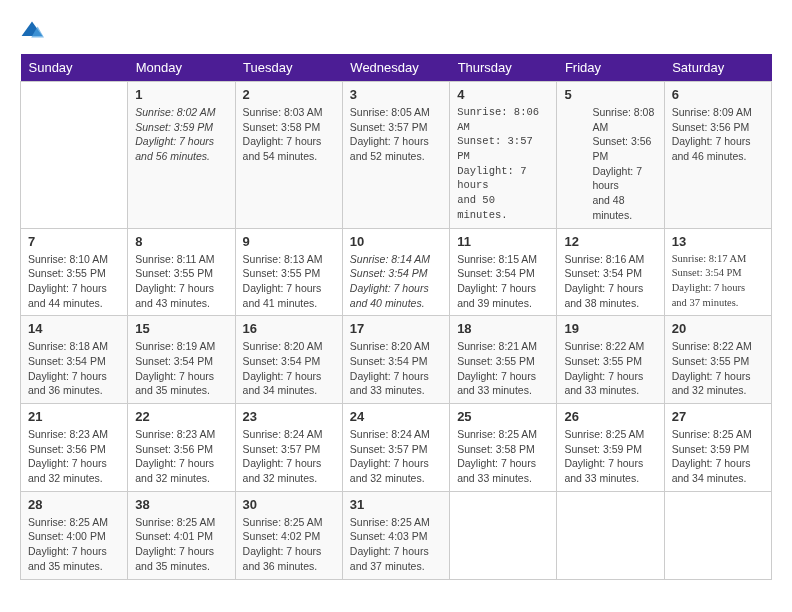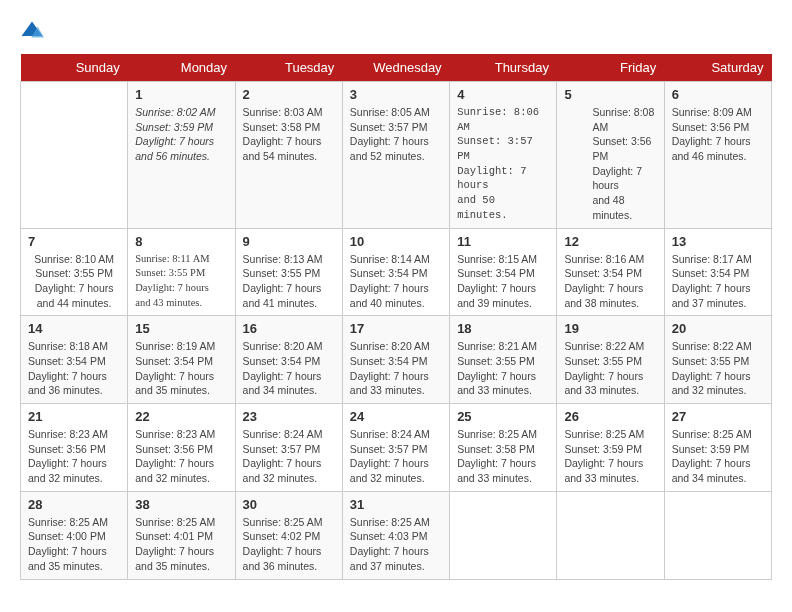--- a/index.html
+++ b/index.html
@@ -46,24 +46,24 @@
       font-size: 16px;
       font-weight: normal;
       color: #555;
     }
     table {
       width: 100%;
       border-collapse: collapse;
       font-size: 11px;
     }
     thead tr th {
-      background-color: #b91c1c;
+      background-color: #4c1d95;
       color: #fff;
       padding: 6px 8px;
-      text-align: right;
+      text-align: left;
       font-size: 13px;
       font-weight: normal;
     }
     tbody tr td {
       border: 1px solid #ccc;
       padding: 5px 7px;
       vertical-align: top;
       width: calc(100% / 7);
       min-height: 80px;
     }
@@ -163,63 +163,63 @@
           <span class="day-num">6</span>
           <div class="cell-text" style="white-space: pre-line;">Sunrise: 8:09 AM
 Sunset: 3:56 PM
 Daylight: 7 hours
 and 46 minutes.</div>
         </td>
       </tr>
       <tr>
         <td>
           <span class="day-num">7</span>
-          <div class="cell-text" style="white-space: pre-line; text-align: center;">Sunrise: 8:10 AM
+          <div class="cell-text" style="white-space: pre-line;">Sunrise: 8:10 AM
 Sunset: 3:55 PM
 Daylight: 7 hours
 and 44 minutes.</div>
         </td>
         <td>
           <span class="day-num">8</span>
-          <div class="cell-text" style="white-space: pre-line; font-family: Liberation Serif, serif;">Sunrise: 8:11 AM
+          <div class="cell-text" style="white-space: pre-line;">Sunrise: 8:11 AM
 Sunset: 3:55 PM
 Daylight: 7 hours
 and 43 minutes.</div>
         </td>
         <td>
           <span class="day-num">9</span>
           <div class="cell-text" style="white-space: pre-line;">Sunrise: 8:13 AM
 Sunset: 3:55 PM
 Daylight: 7 hours
 and 41 minutes.</div>
         </td>
         <td>
           <span class="day-num">10</span>
-          <div class="cell-text" style="white-space: pre-line;">Sunrise: 8:14 AM
+          <div class="cell-text" style="white-space: pre-line; font-style: italic;">Sunrise: 8:14 AM
 Sunset: 3:54 PM
 Daylight: 7 hours
 and 40 minutes.</div>
         </td>
         <td>
           <span class="day-num">11</span>
           <div class="cell-text" style="white-space: pre-line;">Sunrise: 8:15 AM
 Sunset: 3:54 PM
 Daylight: 7 hours
 and 39 minutes.</div>
         </td>
         <td>
           <span class="day-num">12</span>
           <div class="cell-text" style="white-space: pre-line;">Sunrise: 8:16 AM
 Sunset: 3:54 PM
 Daylight: 7 hours
 and 38 minutes.</div>
         </td>
         <td>
           <span class="day-num">13</span>
-          <div class="cell-text" style="white-space: pre-line;">Sunrise: 8:17 AM
+          <div class="cell-text" style="white-space: pre-line; font-family: Liberation Serif, serif;">Sunrise: 8:17 AM
 Sunset: 3:54 PM
 Daylight: 7 hours
 and 37 minutes.</div>
         </td>
       </tr>
       <tr>
         <td>
           <span class="day-num">14</span>
           <div class="cell-text" style="white-space: pre-line;">Sunrise: 8:18 AM
 Sunset: 3:54 PM

